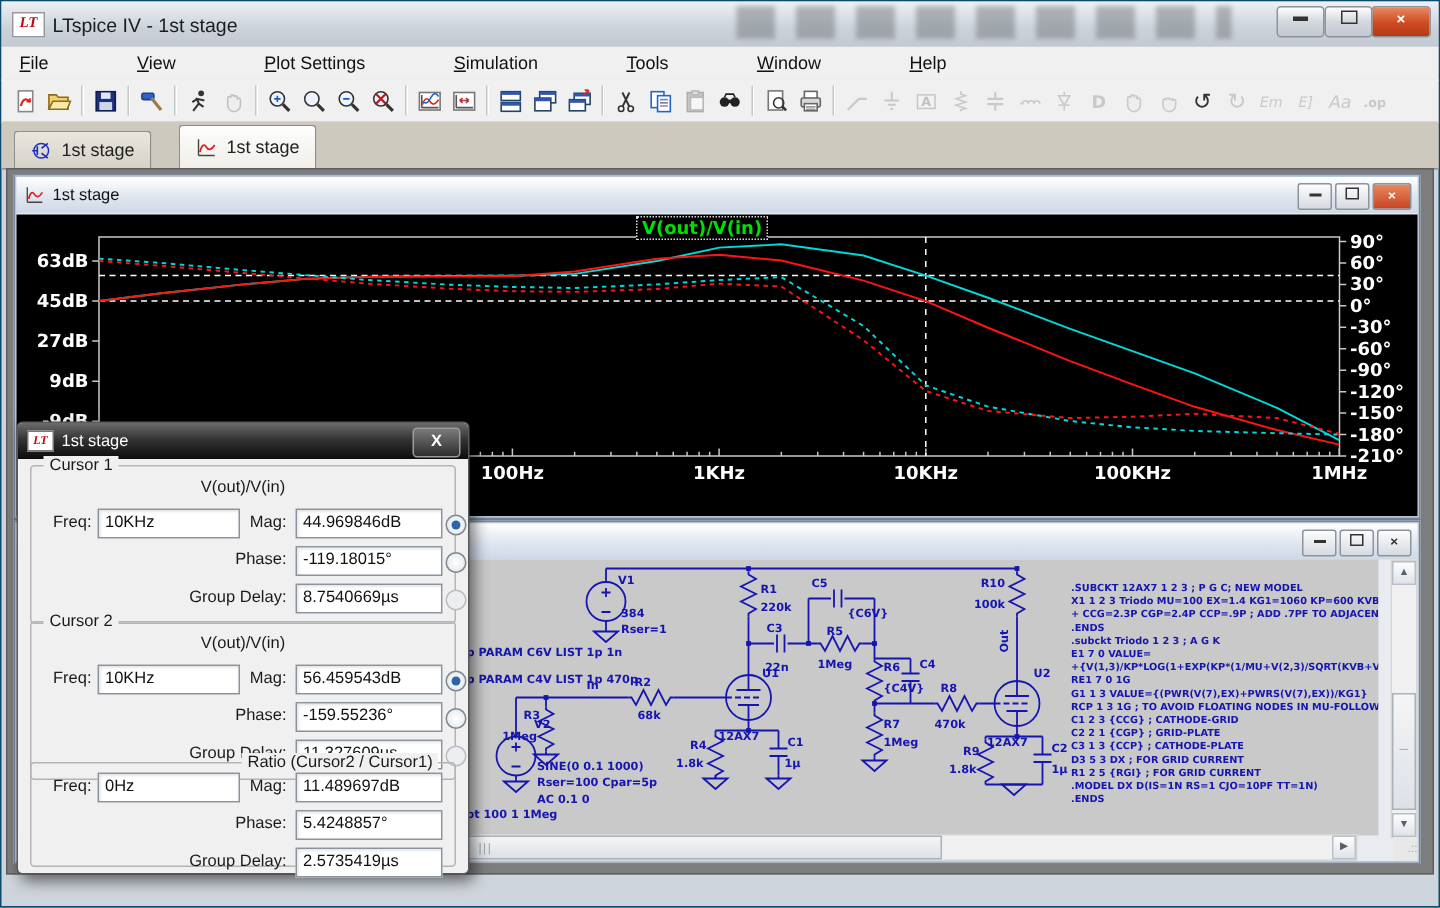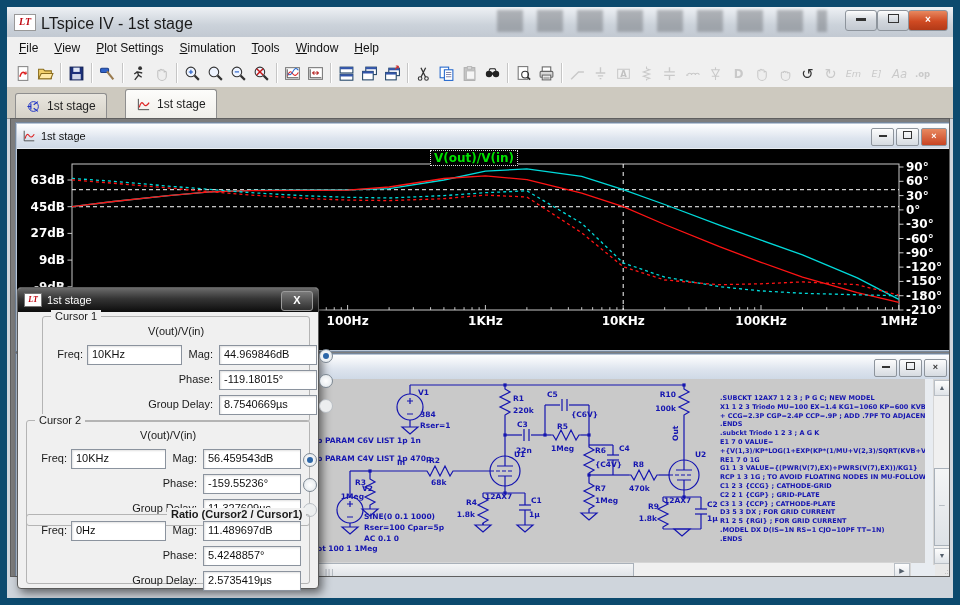--- a/index.html
+++ b/index.html
@@ -1,28 +1,28 @@
 <!DOCTYPE html>
 <html><head>
 <meta charset="utf-8">
 <style>
   html,body{margin:0;padding:0;background:#555;}
   #stage{position:relative;width:960px;height:605px;font-family:"Liberation Sans",sans-serif;overflow:hidden;background:#9aa0a8;user-select:none;}
-  #win{position:absolute;inset:0;border:7px solid #0c4a6e;background:#cfd5dc;}
+  #win{position:absolute;inset:0;border:1px solid #0c4a6e;background:#cfd5dc;}
   
   #titlebar{position:absolute;left:0;top:0;right:0;height:30px;background:linear-gradient(#eef1f5,#cbd2da 60%,#c2c9d2);border-bottom:1px solid #98a2ae;overflow:hidden;}
   .bgsmudge{position:absolute;top:3px;height:22px;opacity:.45;filter:blur(1.6px);background:repeating-linear-gradient(90deg,#6c6f74 0 26px,transparent 26px 40px);}
   #lt-logo{position:absolute;left:7px;top:7px;width:20px;height:15px;background:#fff;border:1px solid #999;color:#c00812;font:italic bold 10px "Liberation Serif",serif;text-align:center;line-height:14px;}
-  #win-title{position:absolute;left:34px;top:8px;font-size:16px;color:#1c1c1c;}
+  #win-title{position:absolute;left:34px;top:8px;font-size:13px;color:#1c1c1c;}
   .wbtn{position:absolute;top:3px;width:30px;height:19px;border:1px solid #8d949c;border-radius:3px;background:linear-gradient(#fdfdfd,#d3d8de 50%,#c3c9d1);text-align:center;font-size:10px;line-height:17px;color:#333;}
   .wbtn.close{background:linear-gradient(#e8885f,#cf4a22 55%,#b23a18);color:#fff;width:38px;font-weight:bold;}
   .g-min{display:inline-block;width:10px;height:3px;background:#333;margin-bottom:2px;}
   .g-box{display:inline-block;width:9px;height:7px;border:1.5px solid #333;}
   
-  #menubar{position:absolute;left:0;top:30px;right:0;height:22px;background:#f0f0f0;border-bottom:1px solid #e3e3e3;display:flex;align-items:center;padding-left:4px;font-size:12px;color:#111;}
+  #menubar{position:absolute;left:0;top:30px;right:0;height:22px;background:#f0f0f0;border-bottom:1px solid #e3e3e3;display:flex;align-items:center;padding-left:4px;font-size:12px;color:#111;gap:43px;}
   .mitem{padding:2px 8px;}
   .mitem u{text-decoration:underline;}
   
   #toolbar{position:absolute;left:0;top:52px;right:0;height:28px;background:#f0f0f0;border-bottom:1px solid #cfcfcf;display:flex;align-items:center;padding-left:4px;}
   .ti{width:23px;height:23px;display:flex;align-items:center;justify-content:center;}
   .ti svg{width:17px;height:17px;}
   .ti.dis{opacity:.45;filter:grayscale(1);}
   .tsep{width:1px;height:20px;background:#c6c6c6;border-right:1px solid #fff;margin:0 3px;}
   
   #tabbar{position:absolute;left:0;top:80px;right:0;height:31px;background:#cdc9bf;border-bottom:1px solid #8e8e8e;}
@@ -791,21 +791,21 @@
 
   </div>
 
   <div id="dlg">
     <div id="dlg-title">
       <div class="dl">LT</div>
       <span class="t">1st stage</span>
     </div>
     <div id="dlg-close">X</div>
     <div id="dlg-body">
-          <div class="fs" style="top: 28px; height: 104px; margin-left: 16px;">
+          <div class="fs" style="top: 28px; height: 104px;">
             <span class="legend">Cursor 1</span>
             <div class="hdr">V(out)/V(in)</div>
             <div class="drow" style="top: 28px;">
               <span class="dlab fl">Freq:</span>
               <div class="dinp fi">10KHz</div>
               <span class="dlab rl">Mag:</span>
               <div class="dinp vi">44.969846dB</div>
               <span class="radio on"></span>
             </div>
             <div class="drow" style="top: 53px;">
@@ -834,21 +834,21 @@
               <div class="dinp vi">-159.55236°</div>
               <span class="radio "></span>
             </div>
             <div class="drow" style="top: 78px;">
               <span class="dlab rl">Group Delay:</span>
               <div class="dinp vi">11.327609µs</div>
               <span class="radio dim"></span>
             </div>
           </div>
           <div class="fs" style="top: 226px; height: 68px;">
-            <span class="legend" style="left: 140px; font-weight: bold;">Ratio (Cursor2 / Cursor1)</span>
+            <span class="legend" style="left: 140px;">Ratio (Cursor2 / Cursor1)</span>
             <div class="drow" style="top: 6px;">
               <span class="dlab fl">Freq:</span>
               <div class="dinp fi">0Hz</div>
               <span class="dlab rl">Mag:</span>
               <div class="dinp vi">11.489697dB</div>
             </div>
             <div class="drow" style="top: 31px;">
               <span class="dlab rl">Phase:</span>
               <div class="dinp vi">5.4248857°</div>
             </div>

